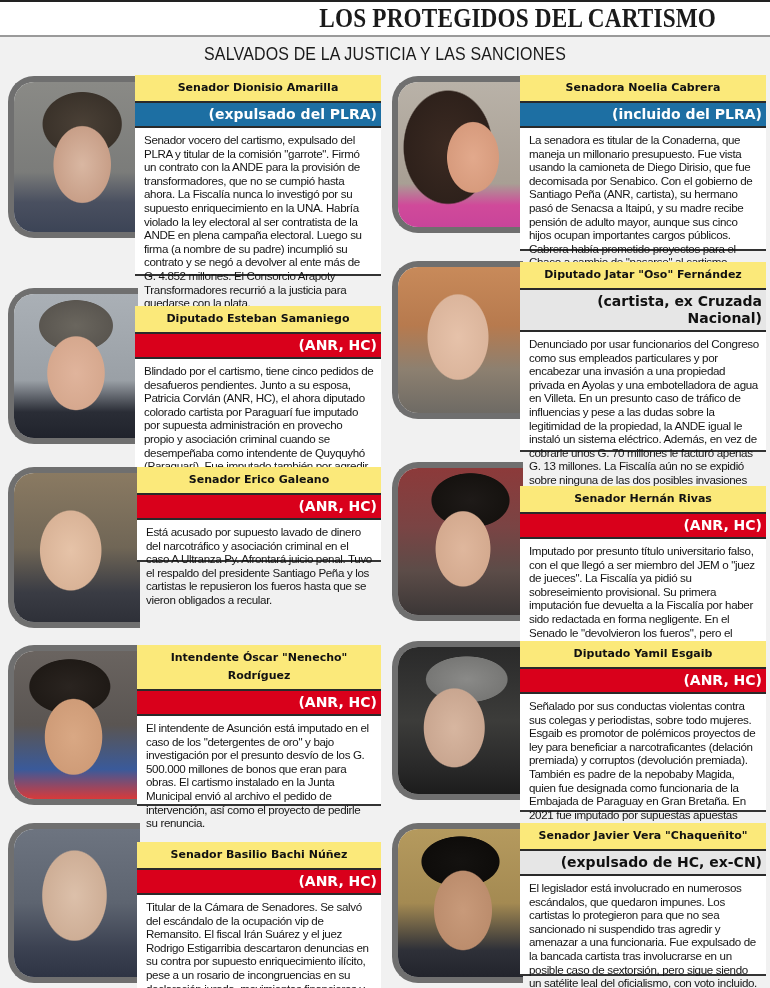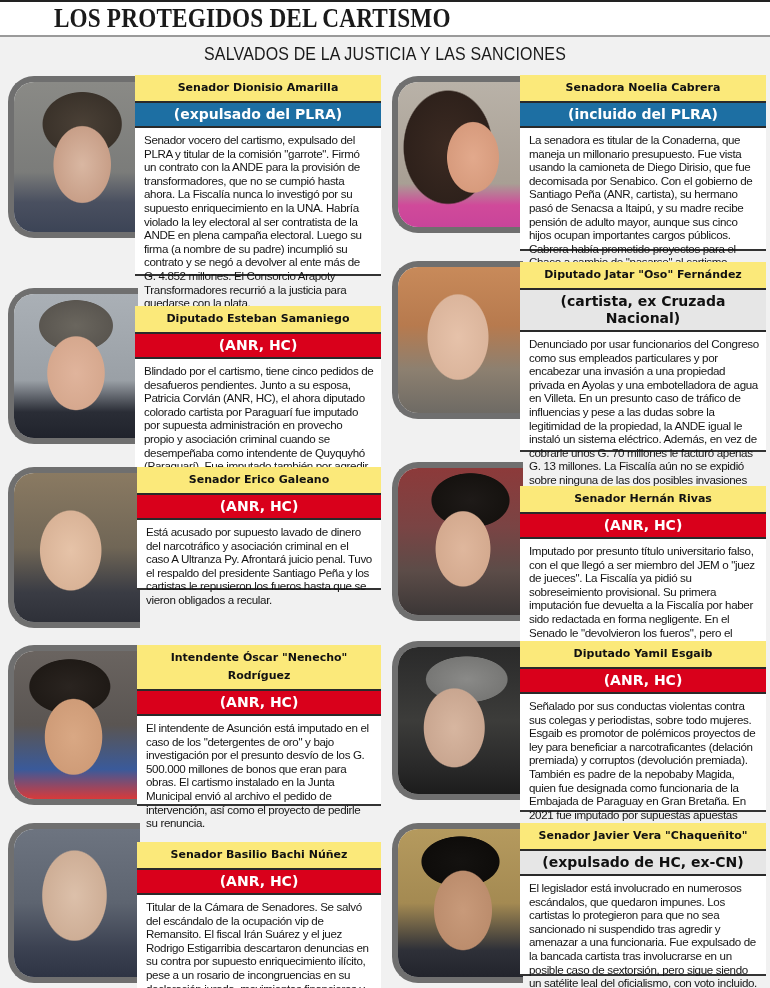--- a/index.html
+++ b/index.html
@@ -8,21 +8,21 @@
     background: #f1f1f1;
     font-family: "Liberation Sans", sans-serif;
     position: relative;
     color: #111;
   }
   .header {
     position: absolute; left: 0; top: 0; width: 770px; height: 37px;
     background: #ffffff;
     border-top: 2px solid #222;
     border-bottom: 2px solid #9a9a9a;
-    text-align: left;
+    text-align: right;
   }
   .header h1 {
     font-family: "Liberation Serif", "DejaVu Serif", serif;
     font-weight: bold;
     font-size: 27px;
     line-height: 33px;
     letter-spacing: 0.2px;
     color: #1a1a1a;
     transform: scaleX(0.86);
   }
@@ -60,21 +60,21 @@
     text-align: center;
     color: #111;
     padding: 4px 4px;
     line-height: 18px;
     border-bottom: 2px solid #2a2a2a;
   }
   .party {
     font-family: "DejaVu Sans", sans-serif;
     font-weight: bold;
     font-size: 14px;
-    text-align: center;
+    text-align: right;
     padding: 3px 4px;
     line-height: 17px;
   }
   .party.blue { background: #1d6fa3; color: #ffffff; border-bottom: 2px solid #2a2a2a; }
   .party.red { background: #d9001b; color: #ffffff; border-bottom: 2px solid #2a2a2a; }
   .party.grey { background: #e6e6e6; color: #111; border-bottom: 2px solid #2a2a2a; }
   .body {
     font-family: "Liberation Sans", sans-serif;
     font-size: 11.6px;
     line-height: 13.6px;
@@ -132,21 +132,21 @@
     <div class="name">Diputado Jatar "Oso" Fernández</div>
     <div class="party grey">(cartista, ex Cruzada Nacional)</div>
     <div class="body">Denunciado por usar funcionarios del Congreso como sus empleados particulares y por encabezar una invasión a una propiedad privada en Ayolas y una embotelladora de agua en Villeta. En un presunto caso de  tráfico de influencias y pese a las dudas sobre la legitimidad de la propiedad, la ANDE igual le instaló un sistema eléctrico. Además, en vez de cobrarle unos G. 70 millones le facturó apenas G. 13 millones. La Fiscalía aún no se expidió sobre ninguna de las dos posibles invasiones de propiedad.</div>
   </div>
 </div>
 
 <div class="card">
   <div class="photo" style="left:8px;top:467px;width:132px;height:161px;">
     <div class="ph" style="background:radial-gradient(ellipse 40% 44% at 45% 52%, #e6c3a8 0%, #d9b397 60%, transparent 62%), linear-gradient(180deg,#8a7a62 0%, #706656 50%, #3a3c44 80%, #2e3038 100%);"></div>
   </div>
-  <div class="panel" style="left:137px;top:467px;width:244px;height:123px;">
+  <div class="panel" style="left:137px;top:467px;width:244px;height:95px;">
     <div class="name">Senador Erico Galeano</div>
     <div class="party red">(ANR, HC)</div>
     <div class="body">Está acusado por supuesto lavado de dinero del narcotráfico y asociación criminal en el caso A Ultranza Py. Afrontará juicio penal. Tuvo el respaldo del presidente Santiago Peña y los cartistas le repusieron los fueros hasta que se vieron obligados a recular.</div>
   </div>
 </div>
 
 <div class="card">
   <div class="photo" style="left:392px;top:462px;width:131px;height:159px;">
     <div class="ph" style="background:radial-gradient(ellipse 36% 42% at 52% 55%, #dfb79d 0%, #d4aa8f 60%, transparent 62%), radial-gradient(ellipse 44% 26% at 58% 22%, #1e1a18 0%, #15120f 70%, transparent 72%), linear-gradient(180deg,#8c3a3a 0%, #7a4444 40%, #5c4c48 70%, #3b3636 100%);"></div>
   </div>

